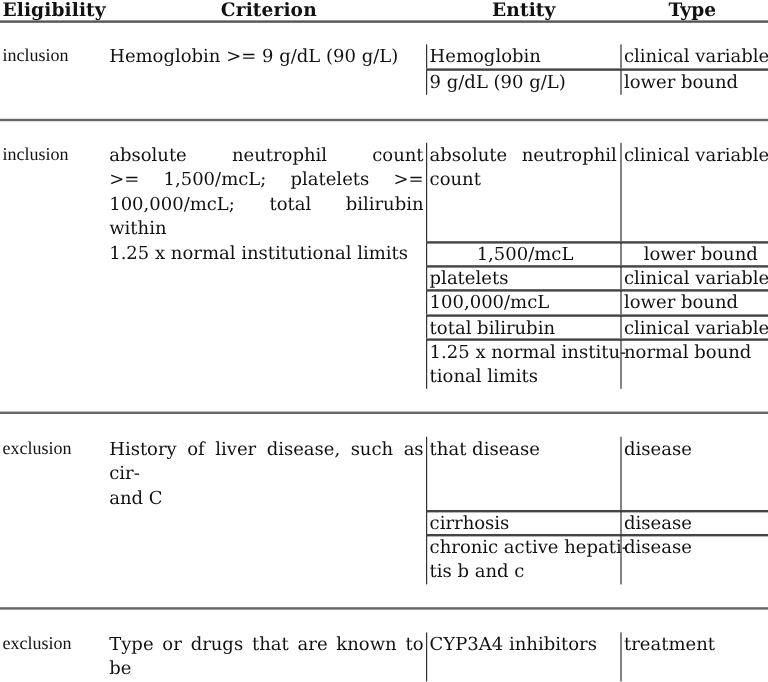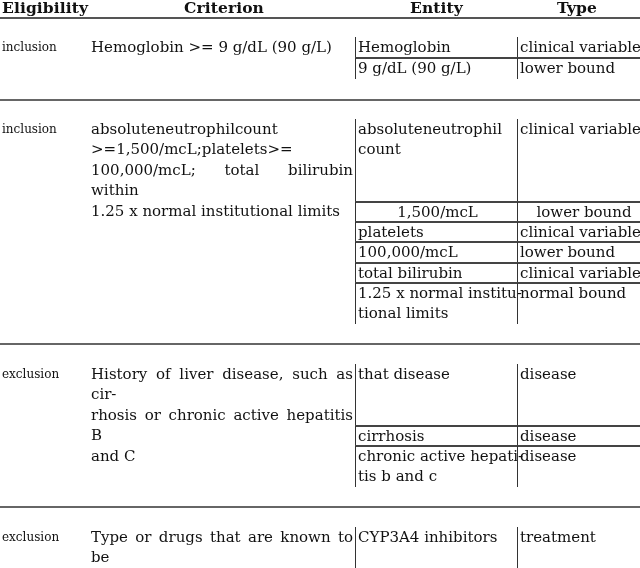--- a/index.html
+++ b/index.html
@@ -7,23 +7,23 @@
     width: 640px; height: 568px; overflow: hidden; position: relative;
     font-family: "DejaVu Serif", "Liberation Serif", serif;
     color: #111;
     font-size: 15px;
   }
   .page { position: absolute; left: 0; top: 0; width: 640px; height: 568px; }
   .hdr { position: absolute; top: -2px; font-weight: bold; font-size: 15.5px; letter-spacing: 0.1px; white-space: nowrap; }
   .rule { position: absolute; left: 0; width: 640px; background: #555; }
   .rule.thick { height: 2px; }
   .rule.mid { height: 2px; background: #666; }
-  .cell { position: absolute; line-height: 20.4px; white-space: nowrap; font-size: 12px; }
+  .cell { position: absolute; line-height: 20.4px; white-space: nowrap; font-size: 15px; font-family: Liberation Serif, serif; }
   .crit { position: absolute; left: 91px; width: 262px; line-height: 20.4px; font-size: 15px; text-align: justify; text-align-last: left; white-space: normal; hyphens: manual; }
-  .just { display: flex; }
+  .just { display: flex; justify-content: space-between; }
   .sub { position: absolute; left: 355px; width: 285px; box-sizing: border-box; }
   .ent { position: absolute; left: 0; top: 0; width: 162px; height: 100%; border-left: 1.5px solid #333; box-sizing: border-box; padding-left: 2px; line-height: 20.4px; font-size: 15px; white-space: nowrap; }
   .typ { position: absolute; left: 162px; top: 0; width: 131px; height: 100%; border-left: 1.5px solid #333; box-sizing: border-box; padding-left: 2px; line-height: 20.4px; font-size: 15px; white-space: nowrap; }
   .hsep { position: absolute; left: 0; width: 285px; height: 1.5px; background: #444; }
 </style>
 </head>
 <body>
 
 <div class="page">
 
@@ -106,21 +106,20 @@
       </div>
       <div class="typ">normal bound</div>
     </div>
   </div>
   <div class="rule mid" style="top:343px;"></div>
 
   <div>
     <div class="cell" style="left:2px; top:364px;">exclusion</div>
     <div class="crit" style="top:364px;">
       <div>History of liver disease, such as cir-</div>
-      <div>rhosis or chronic active hepatitis B</div>
       <div>and C</div>
     </div>
     <div class="sub" style="top:364px; height:61px;">
       <div class="ent">that disease</div>
       <div class="typ">disease</div>
     </div>
     <div class="hsep" style="left:355px; top:425px;"></div>
     <div class="sub" style="top:426px; height:19px;">
       <div class="ent">cirrhosis</div>
       <div class="typ">disease</div>

